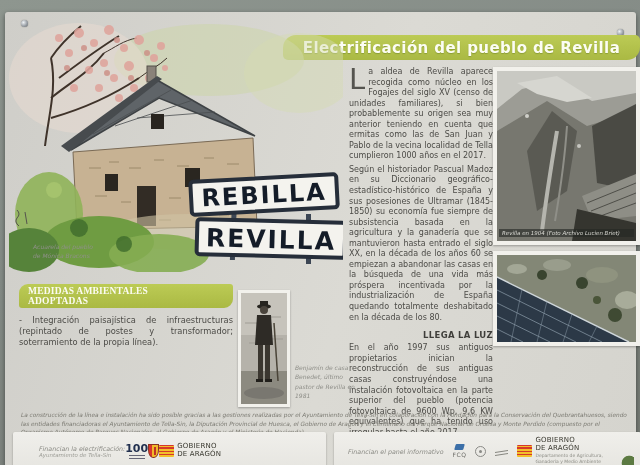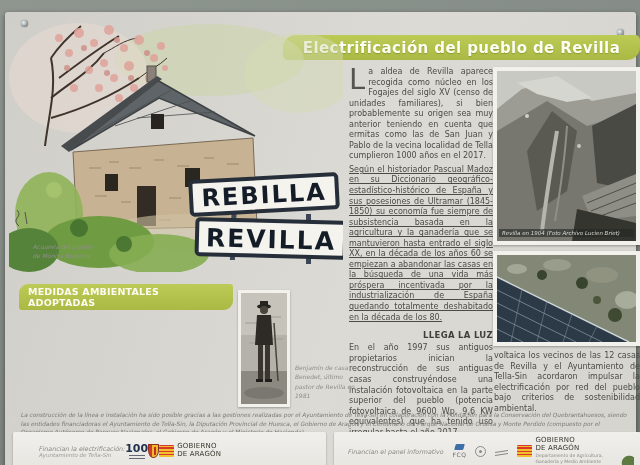--- a/index.html
+++ b/index.html
@@ -29,21 +29,21 @@
     text-shadow:0 1px 1px rgba(90,110,30,.4); white-space:nowrap;
   }
 
   .watercolor { position:absolute; left:4px; top:4px; width:334px; height:256px; }
   .watercolor svg { width:100%; height:100%; display:block; }
   .wc-caption { position:absolute; left:28px; top:230px; width:92px;
     font-size:6px; font-style:italic; color:#90908a; line-height:1.5; }
 
   .col-main { position:absolute; left:344px; top:55px; width:144px;
     color:#4c4b47; font-size:8px; line-height:1.32; text-align:justify; }
-  .col-main p + p { margin-top:3px;text-decoration:underline; }
+  .col-main p + p { margin-top:3px; }
   .dropcap { float:left; font-size:29px; line-height:25px; padding-right:3px;
     font-weight:400; color:#55544f; }
   .llega-heading { font-weight:bold; font-size:8.5px; letter-spacing:.3px;
     margin:7px 0 2px; color:#3f3e3a; text-align:right; }
 
   .photo { position:absolute; background:#f2f1ec; padding:4px;
     box-shadow:0 1px 2px rgba(0,0,0,.3); }
   .photo svg { width:100%; height:100%; display:block; }
   .photo-mountain { left:488px; top:55px; width:147px; height:178px; }
   .mountain-caption { position:absolute; left:6px; right:6px; bottom:8px;
@@ -54,21 +54,21 @@
   .pastor-caption { position:absolute; left:290px; top:351px; width:60px;
     font-size:6px; font-style:italic; color:#8e8e88; line-height:1.55; }
 
   .col-right { position:absolute; left:489px; top:339px; width:146px;
     font-size:8px; line-height:1.32; color:#4c4b47; text-align:justify; }
 
   .medidas { position:absolute; left:14px; top:272px; width:214px; }
   .medidas-band { display:inline-block;
     background:linear-gradient(180deg,#bccb55,#aab943);
     color:#fbfbf2; font-weight:bold; font-size:9.5px; padding:2px 25px 2px 9px;
-    border-radius:9px 3px 9px 3px; letter-spacing:.2px; }
+    border-radius:9px 3px 9px 3px; letter-spacing:.2px;font-family:Liberation Serif, serif; }
   .medidas-item { font-size:8.3px; line-height:1.35; color:#4c4b47;
     margin-top:7px; text-align:justify; }
 
   .disclaimer { position:absolute; left:16px; top:399px; width:612px;
     font-size:5.8px; font-style:italic; color:#7b7a72; line-height:1.5; }
 
   .footer-plate { position:absolute; top:420px; height:38px;
     background:linear-gradient(180deg,#f0efeb,#e6e5e0); border-radius:2px;
     display:flex; align-items:center; box-shadow:0 1px 2px rgba(0,0,0,.35); }
   .fp-left  { left:8px;  width:313px; padding:0 8px 0 26px; }
@@ -253,24 +253,24 @@
       </g>
       <g stroke="#8fa0ad" stroke-width="0.6" opacity="0.8">
         <line x1="25" y1="34" x2="14" y2="87"></line>
         <line x1="50" y1="46" x2="40" y2="87"></line>
         <line x1="75" y1="59" x2="66" y2="87"></line>
         <line x1="100" y1="71" x2="92" y2="87"></line>
       </g>
     </svg>
   </div>
 
-  <div class="col-right">voltaica los vecinos de las 12 casas de Revilla y el Ayuntamiento de Tella-Sin acordaron impulsar la electrificación por red del pueblo bajo criterios de sostenibilidad ambiental.</div>
 
   <div class="medidas">
     <div class="medidas-band">MEDIDAS AMBIENTALES ADOPTADAS</div>
+    <p class="medidas-item">- Integración paisajística de infraestructuras (repintado de postes y transformador; soterramiento de la propia línea).</p>
   </div>
 
   <div class="photo photo-pastor">
     <svg viewBox="0 0 46 111">
       <rect width="46" height="111" fill="#b5b2aa"></rect>
       <rect width="46" height="42" fill="#c6c3bb"></rect>
       <path d="M4,30 h12 M26,24 h14 M8,50 h10 M30,46 h12" stroke="#a09d95" stroke-width="1"></path>
       <rect y="78" width="46" height="33" fill="#8c8a80"></rect>
       <ellipse cx="23" cy="100" rx="20" ry="6" fill="#797770"></ellipse>
       <rect x="19" y="8" width="8" height="6" fill="#26241f"></rect>

